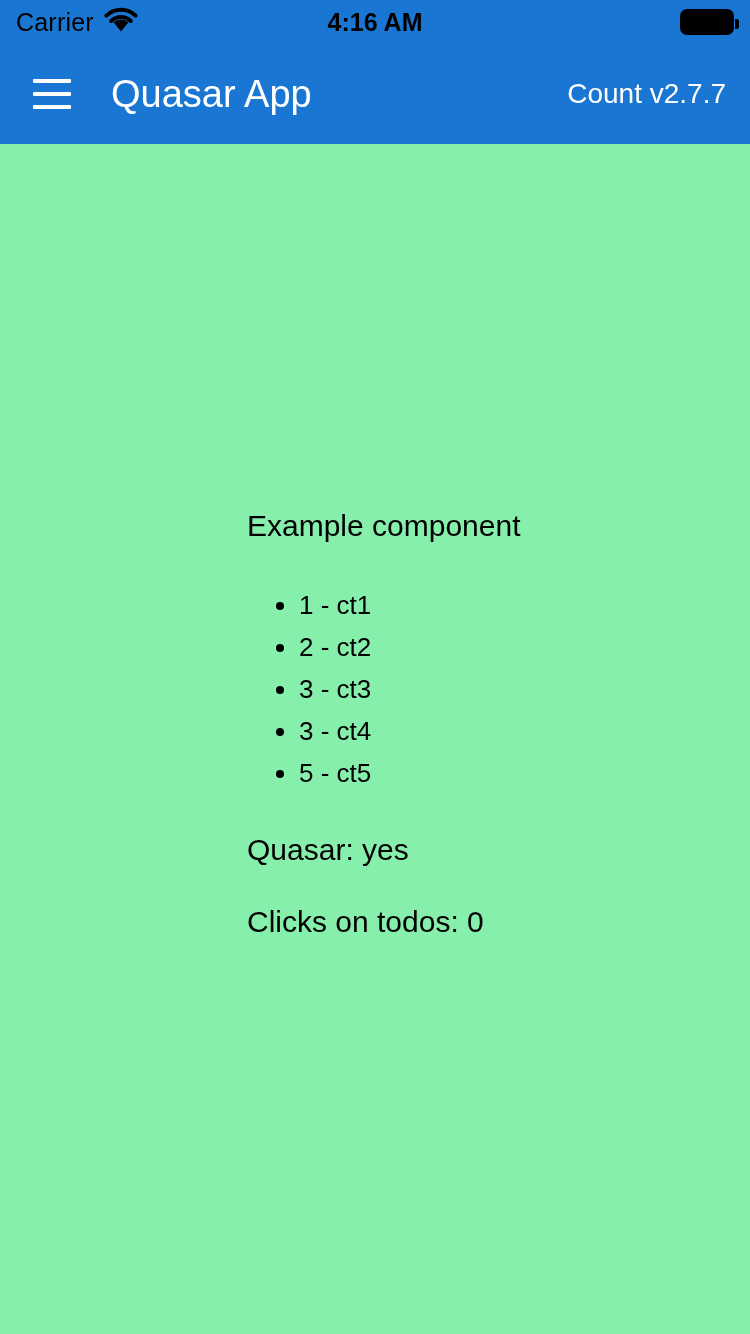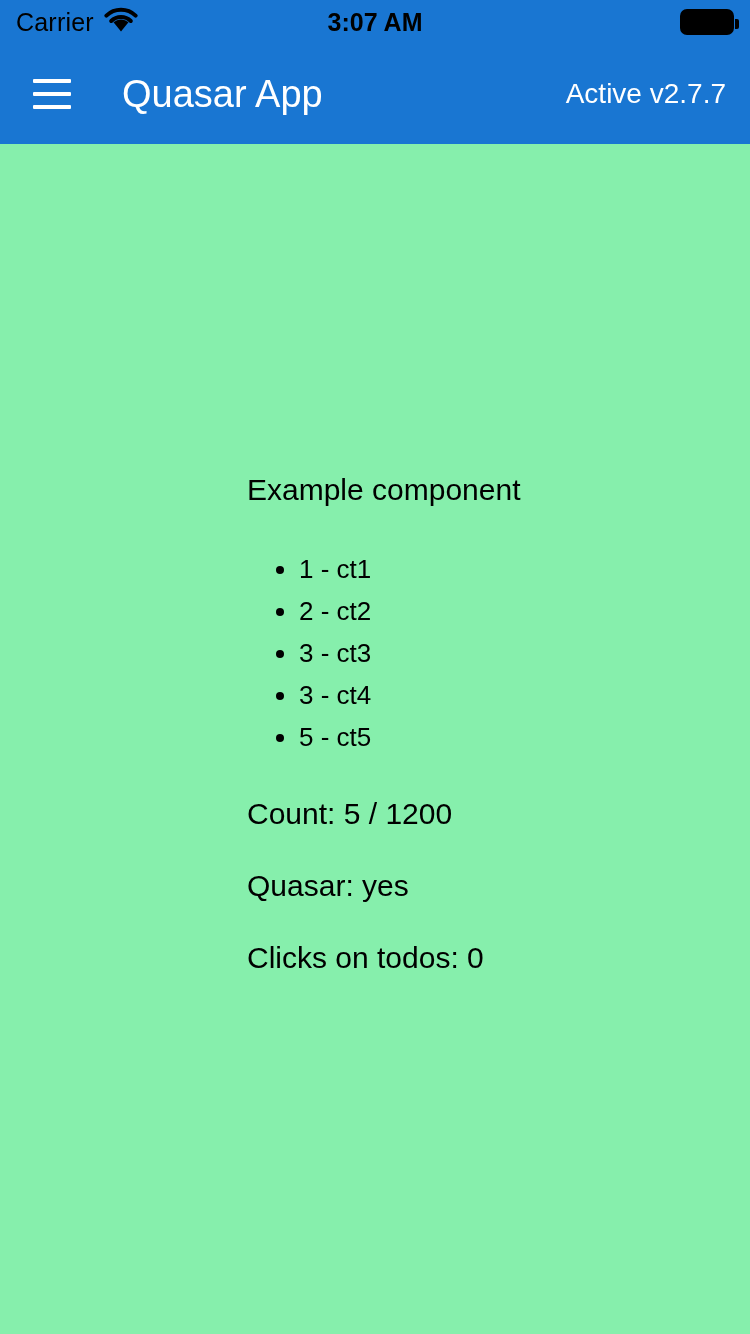--- a/index.html
+++ b/index.html
@@ -98,21 +98,21 @@
   }
   .menu-button .bar {
     width: 38px;
     height: 4px;
     background: #ffffff;
     border-radius: 1px;
   }
   .app-title {
     font-size: 38px;
     font-weight: 400;
-    margin-left: 42px;
+    margin-left: 31px;
     color: #ffffff;
     white-space: nowrap;
   }
   .toolbar-version {
     margin-left: auto;
     font-size: 28px;
     color: #ffffff;
     white-space: nowrap;
   }
 
@@ -165,47 +165,46 @@
     <div class="status-left">
       <span class="carrier-label">Carrier</span>
       <span class="wifi-icon">
         <svg width="34" height="26" viewBox="0 0 34 26" aria-hidden="true">
           <path d="M17 24.5 L9.5 15.2 a12 12 0 0 1 15 0 Z" fill="#000"></path>
           <path d="M2.4 8.6 a21 21 0 0 1 29.2 0" stroke="#000" stroke-width="4" fill="none" stroke-linecap="round"></path>
           <path d="M7.2 14.0 a14 14 0 0 1 19.6 0" stroke="#000" stroke-width="4" fill="none" stroke-linecap="round"></path>
         </svg>
       </span>
     </div>
-    <div class="status-time">3:07 AM</div>
+    <div class="status-time">4:16 AM</div>
     <div class="status-right">
       <span class="battery"></span>
     </div>
   </div>
 
   <div class="toolbar">
     <div class="menu-button">
       <span class="bar"></span>
       <span class="bar"></span>
       <span class="bar"></span>
     </div>
     <div class="app-title">Quasar App</div>
-    <div class="toolbar-version">Active v2.7.7</div>
+    <div class="toolbar-version">Count v2.7.7</div>
   </div>
 
   <div class="page">
     <div class="content-block">
       <div class="example-heading">Example component</div>
 
       <ul class="todo-list">
         <li>1 - ct1</li>
         <li>2 - ct2</li>
         <li>3 - ct3</li>
         <li>3 - ct4</li>
         <li>5 - ct5</li>
       </ul>
 
-      <div class="meta-line">Count: 5 / 1200</div>
       <div class="meta-line">Quasar: yes</div>
       <div class="meta-line">Clicks on todos: 0</div>
     </div>
   </div>
 
 </div>
 
 </body></html>

